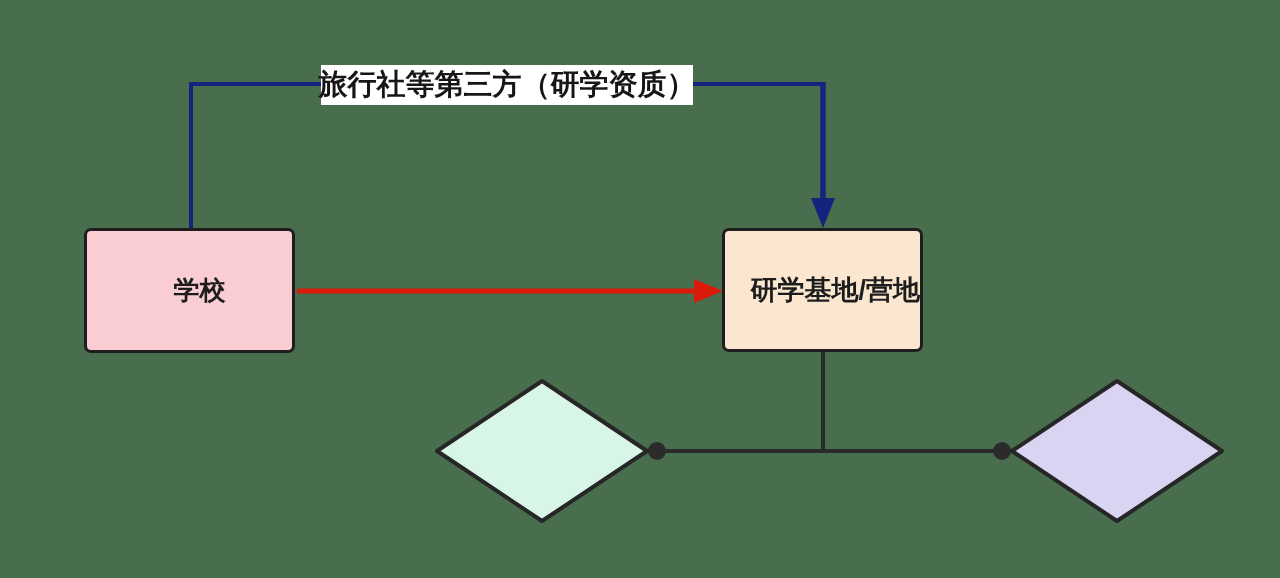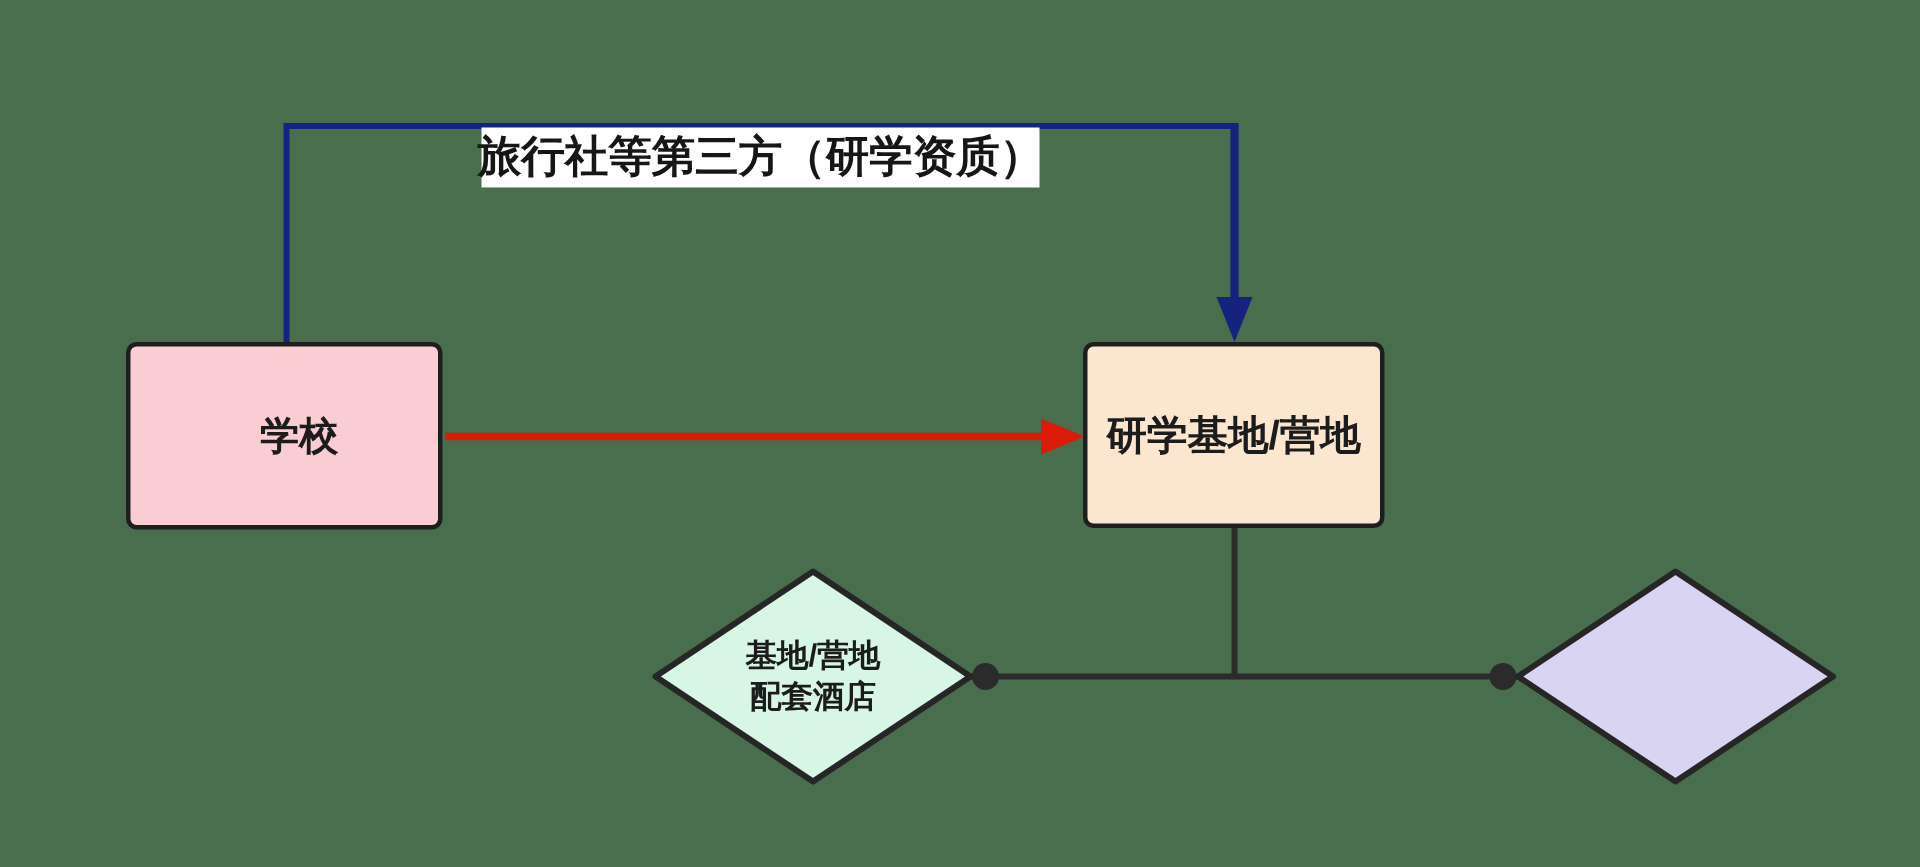--- a/index.html
+++ b/index.html
@@ -28,27 +28,26 @@
     box-sizing: border-box;
     color: #1C1C1C;
     z-index: 2;
   }
   .rect-node {
     border: 3px solid #1E1E1E;
     border-radius: 7px;
     font-weight: bold;
   }
   .school-node   { left: 84px;  top: 228px; width: 211px; height: 125px; font-size: 26px; padding-left: 20px; }
-  .base-node     { left: 722px; top: 228px; width: 201px; height: 124px; font-size: 27px; }
+  .base-node     { left: 722px; top: 228px; width: 201px; height: 124px; font-size: 27px; justify-content: flex-end; }
   .edge-label {
     left: 321px; top: 65px; width: 372px; height: 40px;
     font-size: 29px; font-weight: bold; color: #161616;
     white-space: nowrap;
     z-index: 3;
-    margin-top: 20px;
   }
   .diamond-text {
     flex-direction: column;
     text-align: center;
     font-weight: 600;
     line-height: 27px;
     background: transparent;
     pointer-events: none;
   }
   .base-hotel-text   { left: 447px;  top: 414px; width: 190px; height: 74px; font-size: 21px; }
@@ -82,19 +81,15 @@
   </div>
 
   <div class="node rect-node school-node" style="background: rgb(249, 205, 209);">
     <span>学校</span>
   </div>
 
   <div class="node rect-node base-node" style="background: rgb(251, 230, 207);">
     <span>研学基地/营地</span>
   </div>
 
-  <div class="node diamond-text base-hotel-text">
-    <span>基地/营地</span>
-    <span>配套酒店</span>
-  </div>
 
 
 </div>
 
 </body></html>

